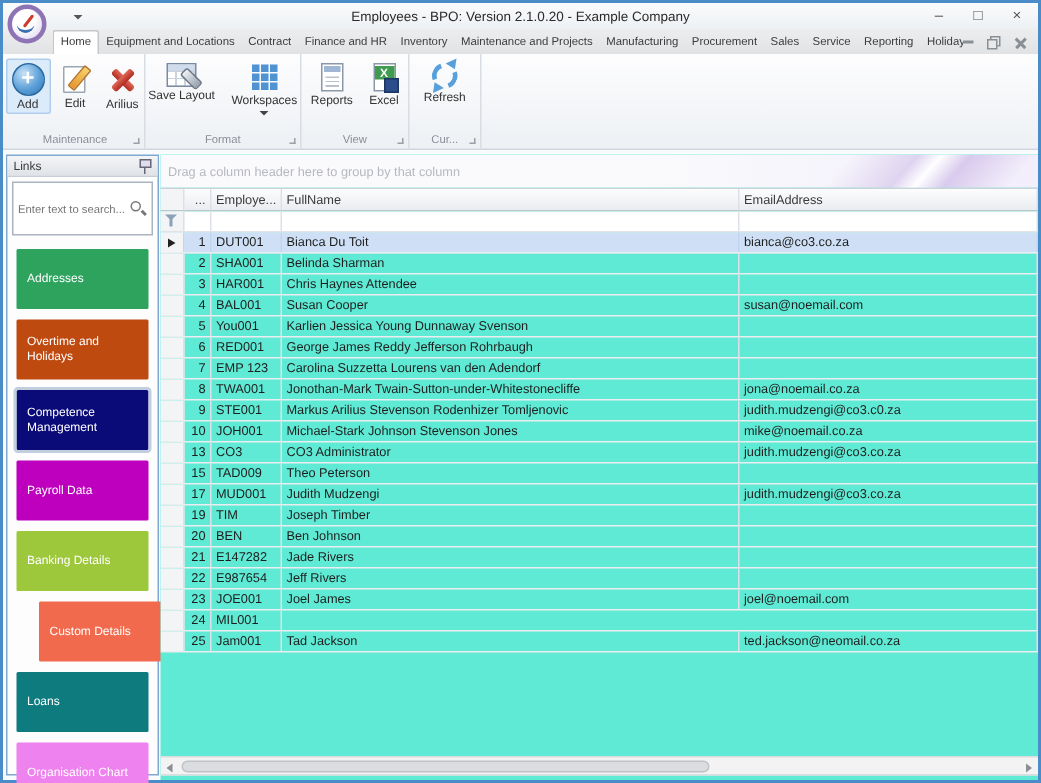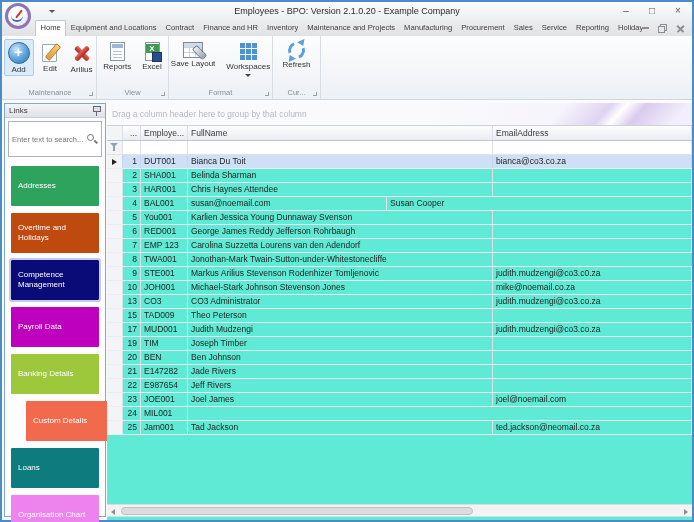--- a/index.html
+++ b/index.html
@@ -210,53 +210,53 @@
     <span class="ric icon-delete-icon"></span>
     <span class="rlabel">Arilius</span>
 
   </div>
           </div>
     <div class="group-caption">
       <span class="group-caption-text">Maintenance</span>
       <span class="launcher"></span>
     </div>
   </div>
+        <div class="rgroup" style="width: 104px;">
+    <div class="group-buttons">
+            <div class="rbtn">
+    <span class="ric icon-save-layout-icon"></span>
+    <span class="rlabel">Save Layout</span>
+
+  </div>
+            <div class="rbtn">
+    <span class="ric icon-workspaces-icon"></span>
+    <span class="rlabel">Workspaces</span>
+    <span class="drop-caret" style="display: block;"></span>
+  </div>
+          </div>
+    <div class="group-caption">
+      <span class="group-caption-text">Format</span>
+      <span class="launcher"></span>
+    </div>
+  </div>
         <div class="rgroup" style="width: 72px;">
     <div class="group-buttons">
             <div class="rbtn">
     <span class="ric icon-reports-icon"></span>
     <span class="rlabel">Reports</span>
 
   </div>
             <div class="rbtn">
     <span class="ric icon-excel-icon"></span>
     <span class="rlabel">Excel</span>
 
   </div>
           </div>
     <div class="group-caption">
       <span class="group-caption-text">View</span>
-      <span class="launcher"></span>
-    </div>
-  </div>
-        <div class="rgroup" style="width: 104px;">
-    <div class="group-buttons">
-            <div class="rbtn">
-    <span class="ric icon-save-layout-icon"></span>
-    <span class="rlabel">Save Layout</span>
-
-  </div>
-            <div class="rbtn">
-    <span class="ric icon-workspaces-icon"></span>
-    <span class="rlabel">Workspaces</span>
-    <span class="drop-caret" style="display: block;"></span>
-  </div>
-          </div>
-    <div class="group-caption">
-      <span class="group-caption-text">Format</span>
       <span class="launcher"></span>
     </div>
   </div>
         <div class="rgroup" style="width: 48px;">
     <div class="group-buttons">
             <div class="rbtn">
     <span class="ric icon-refresh-icon"></span>
     <span class="rlabel">Refresh</span>
 
   </div>
@@ -354,22 +354,22 @@
     <div class="cell col-code">HAR001</div>
     <div class="cell col-name">Chris Haynes Attendee</div>
     <div class="cell col-email"></div>
   </div>
         <div class="grow">
     <div class="cell ind">
       
     </div>
     <div class="cell col-num">4</div>
     <div class="cell col-code">BAL001</div>
+    <div class="cell col-name">Susan Cooper</div>
     <div class="cell col-email">susan@noemail.com</div>
-    <div class="cell col-name">Susan Cooper</div>
   </div>
         <div class="grow">
     <div class="cell ind">
       
     </div>
     <div class="cell col-num">5</div>
     <div class="cell col-code">You001</div>
     <div class="cell col-name">Karlien Jessica Young Dunnaway Svenson</div>
     <div class="cell col-email"></div>
   </div>
@@ -391,20 +391,21 @@
     <div class="cell col-name">Carolina Suzzetta Lourens van den Adendorf</div>
     <div class="cell col-email"></div>
   </div>
         <div class="grow">
     <div class="cell ind">
       
     </div>
     <div class="cell col-num">8</div>
     <div class="cell col-code">TWA001</div>
     <div class="cell col-name">Jonothan-Mark Twain-Sutton-under-Whitestonecliffe</div>
+    <div class="cell col-email">jona@noemail.co.za</div>
   </div>
         <div class="grow">
     <div class="cell ind">
       
     </div>
     <div class="cell col-num">9</div>
     <div class="cell col-code">STE001</div>
     <div class="cell col-name">Markus Arilius Stevenson Rodenhizer Tomljenovic</div>
     <div class="cell col-email">judith.mudzengi@co3.c0.za</div>
   </div>

